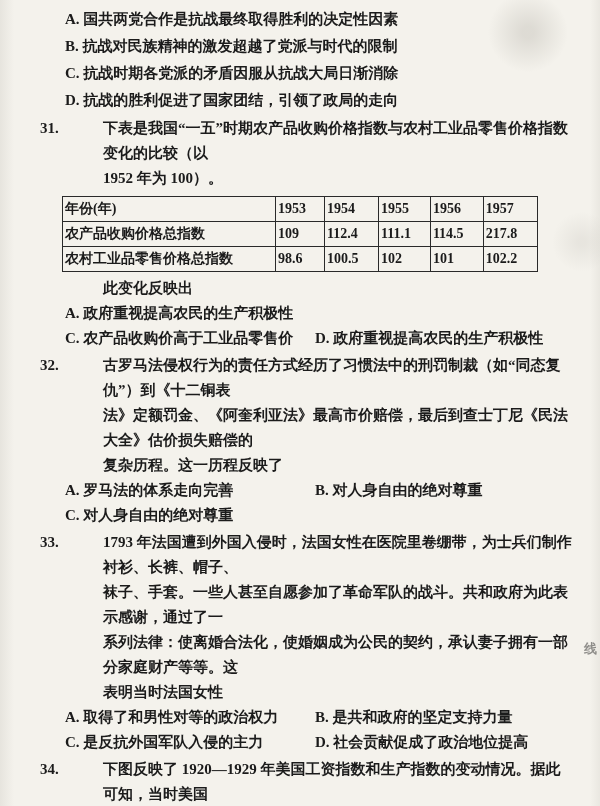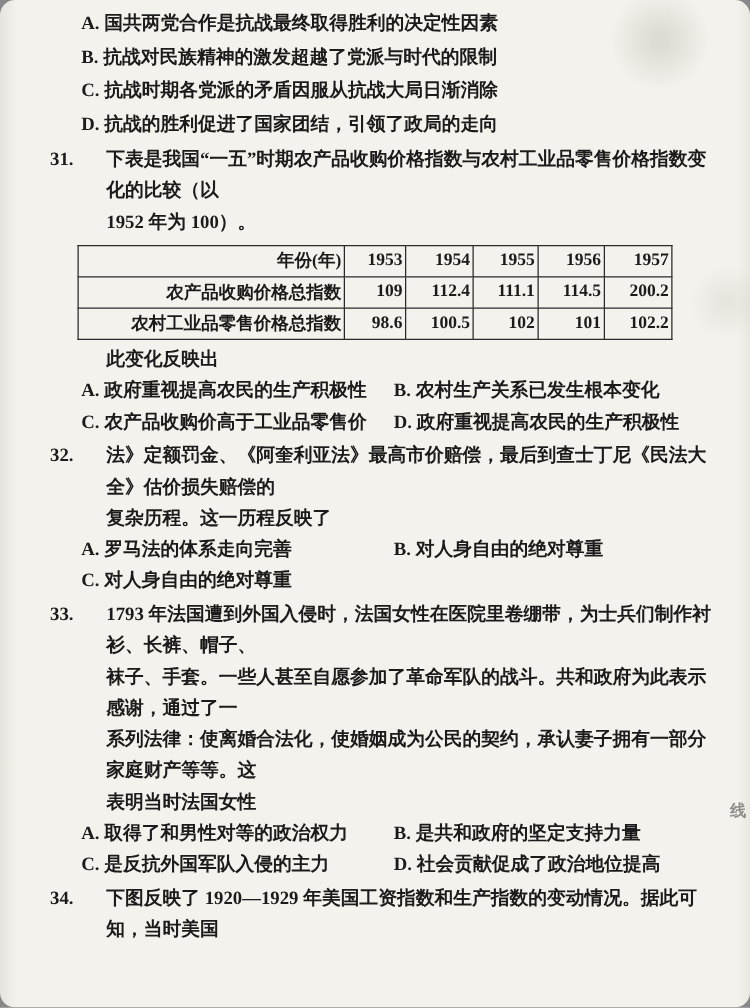--- a/index.html
+++ b/index.html
@@ -10,42 +10,41 @@
     background:#f4f2ec;
     background-image:
       radial-gradient(circle at 88% 4%, rgba(120,115,105,0.18) 0 6px, rgba(120,115,105,0) 40px),
       radial-gradient(circle at 97% 30%, rgba(120,115,105,0.10) 0 4px, rgba(120,115,105,0) 30px),
       linear-gradient(90deg, rgba(110,105,95,0.10) 0, rgba(110,105,95,0) 14px),
       linear-gradient(270deg, rgba(110,105,95,0.08) 0, rgba(110,105,95,0) 10px);
     overflow:hidden;
     font-family:"Liberation Serif","DejaVu Serif",serif;
     color:#1b1b1b;
     font-weight:600;
-    border-radius:12px;
   }
   .content{padding:6px 26px 0 40px;font-size:15px;}
   
   .opt-single{line-height:27px;padding-left:25px;}
   
-  .question{display:flex;margin-top:2px;}
+  .question{display:flex;margin-top:2px;gap:18px;}
   .qnum{width:25px;flex-shrink:0;line-height:25px;}
   .qbody{flex:1;line-height:25px;margin-left:20px;}
   .opt-row{display:flex;line-height:25px;padding-left:25px;}
   .opt-row .col-a{width:250px;}
   .opt-row .col-b{flex:1;}
   
   table.idx{
     border-collapse:collapse;
     margin:5px 0 4px 22px;
     width:476px;
     font-size:14px;
   }
   table.idx td{
     border:1.4px solid #2a2a2a;
-    text-align:right;
+    text-align:left;
     height:24px;
     padding:0 2px;
   }
   table.idx td.lbl{width:208px;}
   .margin-mark{
     position:absolute;
     right:3px;top:640px;
     font-size:13px;
     color:rgba(20,20,20,0.45);
   }
@@ -80,49 +79,49 @@
           <td>1955</td>
           <td>1956</td>
           <td>1957</td>
         </tr>
         <tr>
           <td class="lbl">农产品收购价格总指数</td>
           <td>109</td>
           <td>112.4</td>
           <td>111.1</td>
           <td>114.5</td>
-          <td>200.2</td>
+          <td>217.8</td>
         </tr>
         <tr>
           <td class="lbl">农村工业品零售价格总指数</td>
           <td>98.6</td>
           <td>100.5</td>
           <td>102</td>
           <td>101</td>
           <td>102.2</td>
         </tr>
       </tbody>
     </table>
 
     <div class="question">
       <span class="qnum"></span>
       <div class="qbody">此变化反映出</div>
     </div>
     <div class="opt-row">
       <div class="col-a">A. 政府重视提高农民的生产积极性</div>
-      <div class="col-b">B. 农村生产关系已发生根本变化</div>
     </div>
     <div class="opt-row">
       <div class="col-a">C. 农产品收购价高于工业品零售价</div>
       <div class="col-b">D. 政府重视提高农民的生产积极性</div>
     </div>
 
     <div class="question">
       <span class="qnum">32.</span>
       <div class="qbody">
+        <div>古罗马法侵权行为的责任方式经历了习惯法中的刑罚制裁（如“同态复仇”）到《十二铜表</div>
         <div>法》定额罚金、《阿奎利亚法》最高市价赔偿，最后到查士丁尼《民法大全》估价损失赔偿的</div>
         <div>复杂历程。这一历程反映了</div>
       </div>
     </div>
     <div class="opt-row">
       <div class="col-a">A. 罗马法的体系走向完善</div>
       <div class="col-b">B. 对人身自由的绝对尊重</div>
     </div>
     <div class="opt-row">
       <div class="col-a">C. 对人身自由的绝对尊重</div>

